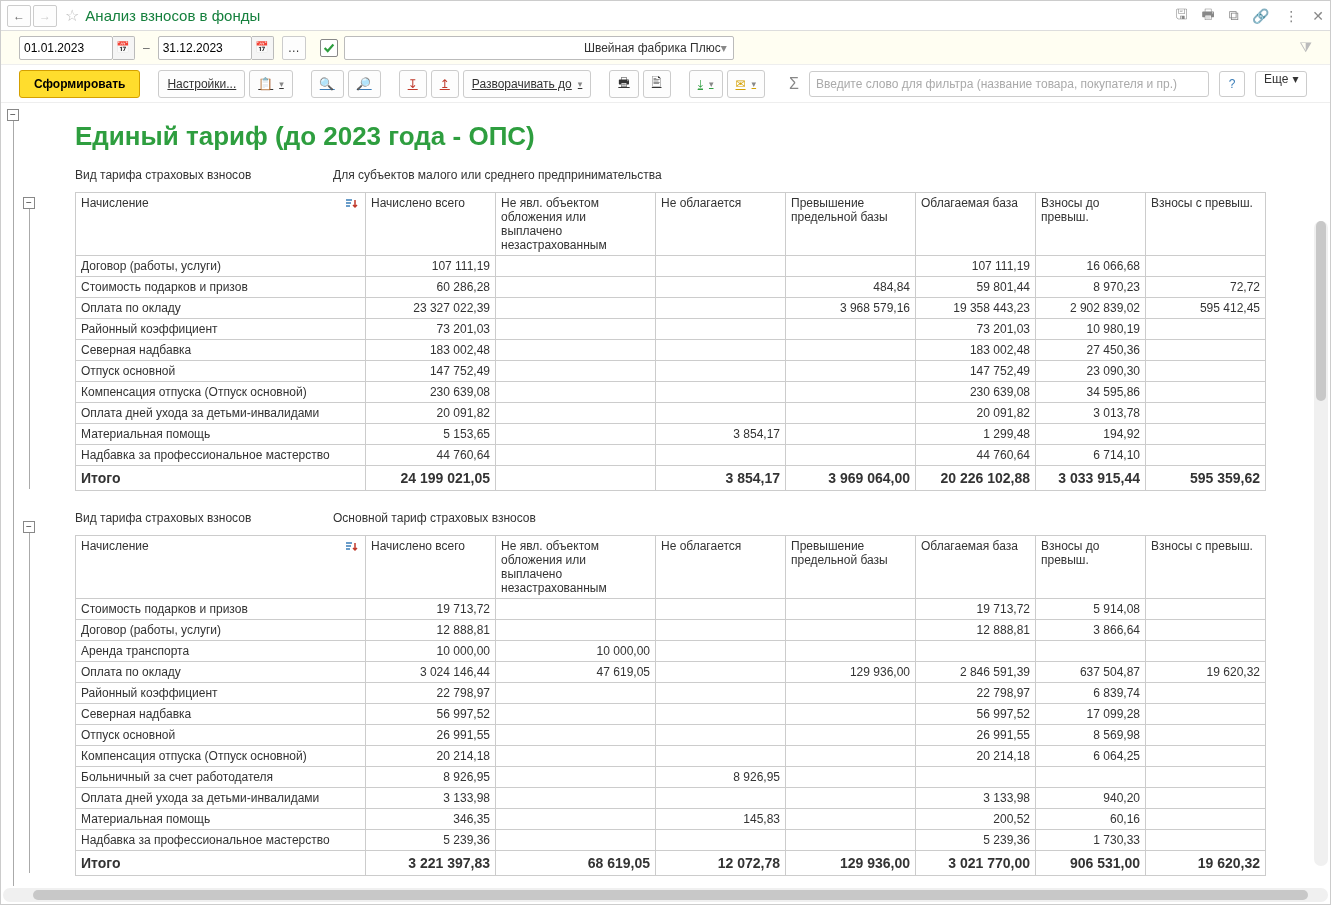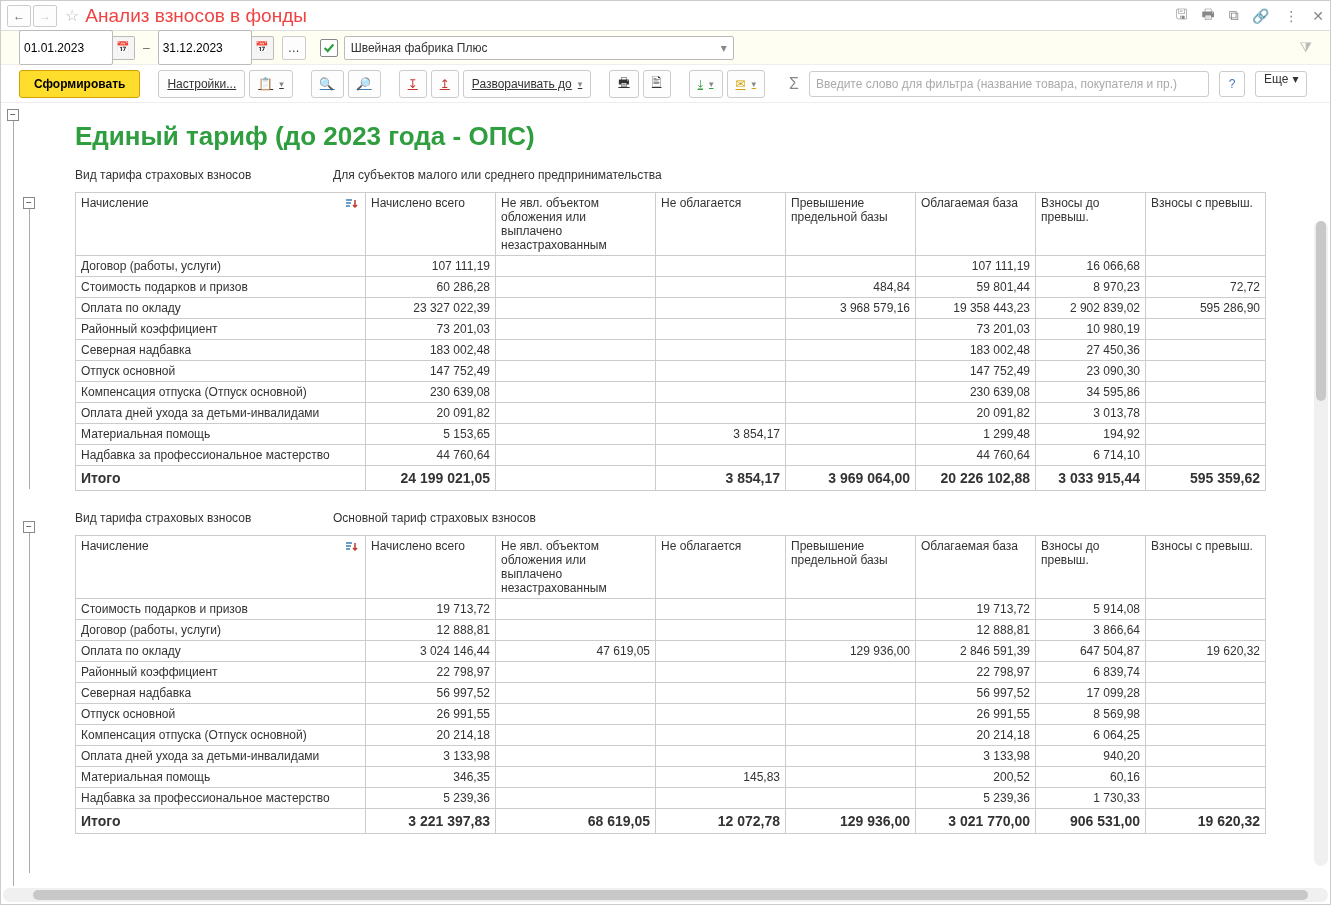--- a/index.html
+++ b/index.html
@@ -3,33 +3,33 @@
 <meta charset="utf-8">
 <style>
 * { box-sizing: border-box; margin: 0; padding: 0; }
 body { font-family: Arial, sans-serif; font-size: 12px; background: #fff; color: #333; overflow: hidden; }
 .window { width: 1331px; height: 905px; display: flex; flex-direction: column; border: 1px solid #ccc; }
 
 
 .titlebar { display: flex; align-items: center; height: 30px; padding: 0 6px; border-bottom: 1px solid #ddd; background: #fff; }
 .titlebar .nav-btn { width: 24px; height: 22px; border: 1px solid #ccc; background: #fdfdfd; display: flex; align-items: center; justify-content: center; margin-right: 2px; border-radius: 2px; cursor: pointer; color: #666; }
 .titlebar .star { margin: 0 6px; color: #bbb; font-size: 16px; cursor: pointer; }
-.titlebar .title { font-size: 19px; color: #ef4444; flex: 1; }
+.titlebar .title { font-size: 15px; color: #15803d; flex: 1; }
 .titlebar .right-icons { display: flex; gap: 14px; align-items: center; color: #888; }
 .titlebar .right-icons span { cursor: pointer; font-size: 14px; }
 
 
 .filterbar { display: flex; align-items: center; height: 34px; padding: 4px 18px; background: #fffef2; border-bottom: 1px solid #eee; }
-.date-input { width: 94px; height: 35px; border: 1px solid #bbb; padding: 0 4px; background: #fff; border-radius: 2px; font-size: 12px; }
+.date-input { width: 94px; height: 24px; border: 1px solid #bbb; padding: 0 4px; background: #fff; border-radius: 2px; font-size: 12px; }
 .cal-btn { width: 22px; height: 24px; border: 1px solid #bbb; border-left: none; background: #f5f5f5; display: flex; align-items: center; justify-content: center; border-radius: 0 2px 2px 0; cursor: pointer; color: #666; font-size: 11px; }
 .dash { margin: 0 8px; color: #666; }
 .ellipsis-btn { width: 24px; height: 24px; border: 1px solid #ccc; background: #fdfdfd; margin-left: 8px; border-radius: 2px; cursor: pointer; display: flex; align-items: center; justify-content: center; }
 .check { width: 18px; height: 18px; border: 1px solid #888; margin-left: 14px; display: flex; align-items: center; justify-content: center; background: #fff; border-radius: 2px; }
 .check svg { width: 14px; height: 14px; }
-.org-select { flex: 0 0 390px; height: 24px; border: 1px solid #bbb; margin-left: 6px; padding: 0 6px; display: flex; align-items: center; justify-content: space-between; background: #fff; border-radius: 2px; cursor: pointer; }
+.org-select { flex: 0 0 390px; height: 24px; border: 1px solid #bbb; margin-left: 6px; padding: 0 6px; display: flex; align-items: center; justify-content: flex-end; background: #fff; border-radius: 2px; cursor: pointer; }
 .filt-icon { margin-left: auto; color: #bbb; cursor: pointer; font-size: 14px; }
 
 
 .toolbar { display: flex; align-items: center; height: 38px; padding: 4px 18px; background: #fff; border-bottom: 1px solid #eee; gap: 4px; }
 .btn-main { height: 28px; padding: 0 14px; background: #ffdd2d; border: 1px solid #d4a000; border-radius: 3px; font-weight: bold; cursor: pointer; font-size: 12px; }
 .btn { height: 28px; min-width: 28px; padding: 0 8px; background: #fdfdfd; border: 1px solid #ccc; border-radius: 3px; display: flex; align-items: center; justify-content: center; cursor: pointer; font-size: 12px; color: #333; gap: 4px; text-decoration: underline; }
 .btn .caret { font-size: 9px; color: #888; margin-left: 2px; }
 .sep { width: 10px; }
 .sigma { font-size: 16px; color: #888; margin: 0 6px; }
 .search-filter { width: 400px; height: 26px; border: 1px solid #ccc; border-radius: 3px; padding: 0 6px; background: #fff; color: #aaa; display: flex; align-items: center; }
@@ -206,21 +206,21 @@
                 <td class="num">72,72</td>
               </tr>
               <tr>
                 <td>Оплата по окладу</td>
                 <td class="num">23 327 022,39</td>
                 <td class="num"></td>
                 <td class="num"></td>
                 <td class="num">3 968 579,16</td>
                 <td class="num">19 358 443,23</td>
                 <td class="num">2 902 839,02</td>
-                <td class="num">595 286,90</td>
+                <td class="num">595 412,45</td>
               </tr>
               <tr>
                 <td>Районный коэффициент</td>
                 <td class="num">73 201,03</td>
                 <td class="num"></td>
                 <td class="num"></td>
                 <td class="num"></td>
                 <td class="num">73 201,03</td>
                 <td class="num">10 980,19</td>
                 <td class="num"></td>
@@ -343,27 +343,37 @@
                 <td>Договор (работы, услуги)</td>
                 <td class="num">12 888,81</td>
                 <td class="num"></td>
                 <td class="num"></td>
                 <td class="num"></td>
                 <td class="num">12 888,81</td>
                 <td class="num">3 866,64</td>
                 <td class="num"></td>
               </tr>
               <tr>
+                <td>Аренда транспорта</td>
+                <td class="num">10 000,00</td>
+                <td class="num">10 000,00</td>
+                <td class="num"></td>
+                <td class="num"></td>
+                <td class="num"></td>
+                <td class="num"></td>
+                <td class="num"></td>
+              </tr>
+              <tr>
                 <td>Оплата по окладу</td>
                 <td class="num">3 024 146,44</td>
                 <td class="num">47 619,05</td>
                 <td class="num"></td>
                 <td class="num">129 936,00</td>
                 <td class="num">2 846 591,39</td>
-                <td class="num">647 504,87</td>
+                <td class="num">637 504,87</td>
                 <td class="num">19 620,32</td>
               </tr>
               <tr>
                 <td>Районный коэффициент</td>
                 <td class="num">22 798,97</td>
                 <td class="num"></td>
                 <td class="num"></td>
                 <td class="num"></td>
                 <td class="num">22 798,97</td>
                 <td class="num">6 839,74</td>
@@ -390,20 +400,30 @@
                 <td class="num"></td>
               </tr>
               <tr>
                 <td>Компенсация отпуска (Отпуск основной)</td>
                 <td class="num">20 214,18</td>
                 <td class="num"></td>
                 <td class="num"></td>
                 <td class="num"></td>
                 <td class="num">20 214,18</td>
                 <td class="num">6 064,25</td>
+                <td class="num"></td>
+              </tr>
+              <tr>
+                <td>Больничный за счет работодателя</td>
+                <td class="num">8 926,95</td>
+                <td class="num"></td>
+                <td class="num">8 926,95</td>
+                <td class="num"></td>
+                <td class="num"></td>
+                <td class="num"></td>
                 <td class="num"></td>
               </tr>
               <tr>
                 <td>Оплата дней ухода за детьми-инвалидами</td>
                 <td class="num">3 133,98</td>
                 <td class="num"></td>
                 <td class="num"></td>
                 <td class="num"></td>
                 <td class="num">3 133,98</td>
                 <td class="num">940,20</td>

